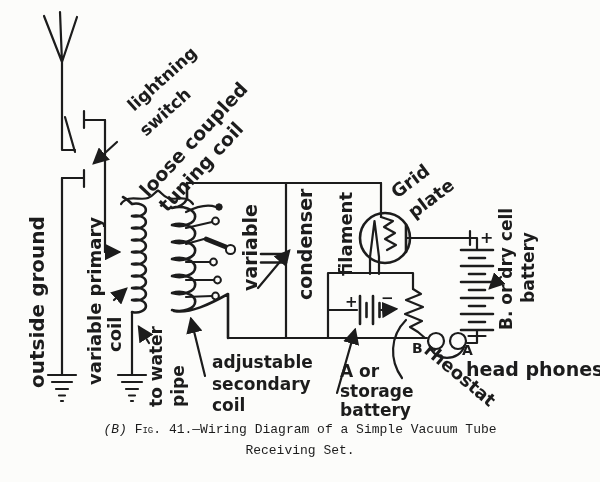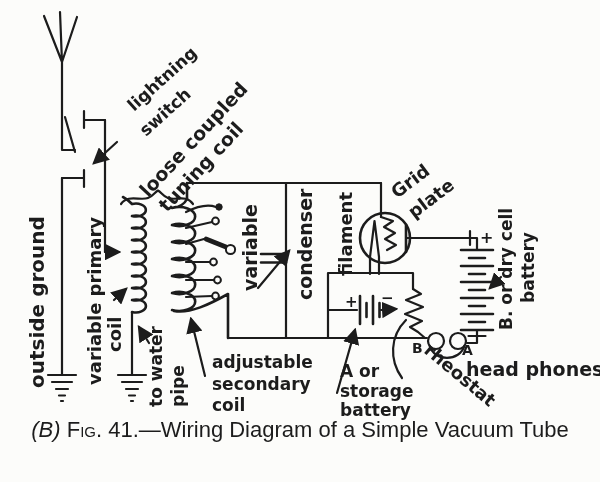--- a/index.html
+++ b/index.html
@@ -8,21 +8,21 @@
   svg{position:absolute;top:0;left:0;}
   .wire{stroke:#1c1c1c;stroke-width:2.2;fill:none;stroke-linecap:round;stroke-linejoin:round;}
   .thick{stroke-width:2.6;}
   .lever{stroke:#1c1c1c;stroke-width:4.6;fill:none;stroke-linecap:round;}
   .tapdot{fill:#fcfcfa;stroke:#1c1c1c;stroke-width:2;}
   .tapdot-filled{fill:#1c1c1c;stroke:#1c1c1c;stroke-width:1;}
   .hw{font-family:"DejaVu Sans",sans-serif;font-weight:bold;fill:#1c1c1c;}
   .fs14{font-size:14px;}.fs15{font-size:15px;}.fs16{font-size:16px;}
   .fs17{font-size:17px;}.fs18{font-size:18px;}.fs19{font-size:19px;}.fs20{font-size:20px;}
   .caption{position:absolute;top:419px;left:0;width:600px;text-align:center;
-           font-family:Liberation Sans, sans-serif;font-size:22px;
+           font-family:Liberation Mono, monospace;font-size:13px;
            color:#1c1c1c;line-height:21px;}
   .cap-tag{font-style:italic;}
   .cap-fig{font-variant:small-caps;}
 </style>
 </head>
 <body>
 
 <div class="page">
 
 <svg width="600" height="420" viewBox="0 0 600 420">
@@ -122,15 +122,16 @@
 
   <text class="hw fs15" x="345" y="307">+</text>
   <text class="hw fs15" x="381" y="303">−</text>
   <text class="hw fs16" x="480" y="243">+</text>
   <text class="hw fs14" x="412" y="353">B</text>
   <text class="hw fs14" x="462" y="355">A</text>
 </svg>
 
 <div class="caption">
   <div><span class="cap-tag">(B)</span> <span class="cap-fig">Fig.</span> <span>41.—Wiring Diagram of a Simple Vacuum Tube</span></div>
+  <div>Receiving Set.</div>
 </div>
 
 </div>
 
 </body></html>

